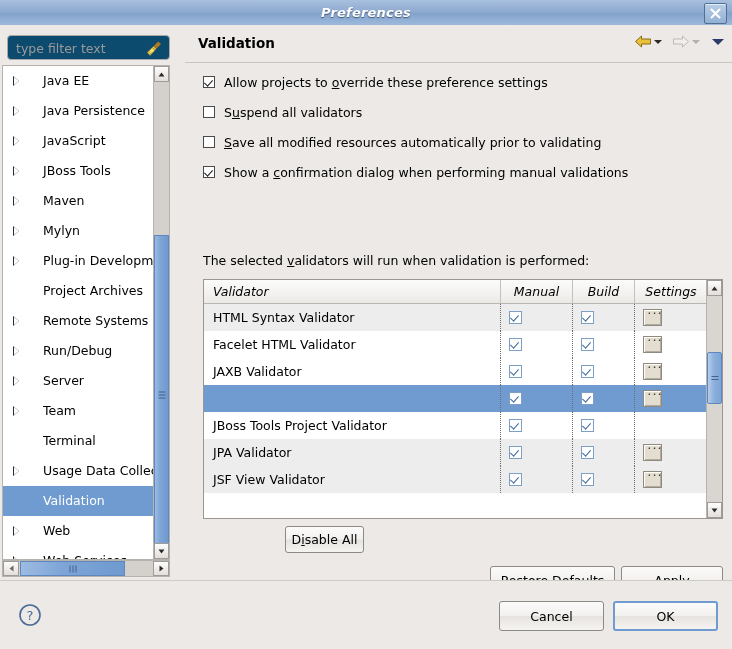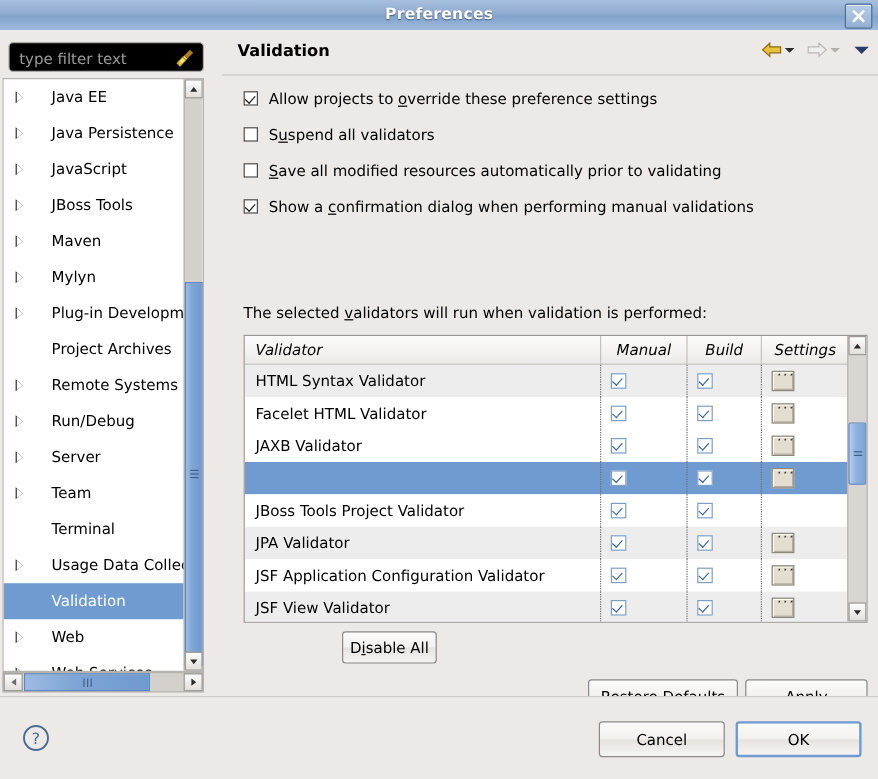--- a/index.html
+++ b/index.html
@@ -13,36 +13,36 @@
 
   
   .titlebar{
     position:absolute;left:0;top:0;width:732px;height:25px;
     background:linear-gradient(to bottom,#a8c0de 0%,#8fabd0 45%,#84a3cb 55%,#9dbadd 100%);
     border-bottom:1px solid #6b87ab;
   }
   .titlebar-text{
     position:absolute;left:0;top:0;width:732px;height:25px;line-height:25px;
     text-align:center;font-weight:bold;font-size:13px;color:#fff;
-    text-shadow:0 1px 1px rgba(40,60,90,.75);letter-spacing:.2px;
+    text-shadow:0 1px 1px rgba(40,60,90,.75);letter-spacing:.2px;font-style:italic;
   }
   .close-btn{
     position:absolute;right:5px;top:3px;width:21px;height:19px;
     border:1px solid #4f6f96;border-radius:2px;
     background:linear-gradient(to bottom,#b9cee6,#93b0d3);
     box-shadow:inset 0 1px 0 rgba(255,255,255,.6);
     display:flex;align-items:center;justify-content:center;cursor:pointer;
   }
   .close-btn svg{display:block;}
 
   
   .left-pane{position:absolute;left:0;top:25px;width:185px;height:555px;background:#ece9e6;}
   .filter-box{
     position:absolute;left:7px;top:10px;width:163px;height:25px;
-    background:#000000;border:1px solid #a9a9a9;border-radius:4px;
+    background:#0c4a6e;border:1px solid #a9a9a9;border-radius:4px;
     box-sizing:border-box;cursor:text;
   }
   .filter-input{
     position:absolute;left:8px;top:0;height:25px;line-height:25px;
     width:120px;color:#9a9a9a;font-size:12.5px;
   }
   .broom-icon{position:absolute;right:6px;top:4px;width:17px;height:17px;}
 
   .tree-wrap{
     position:absolute;left:2px;top:40px;width:168px;height:495px;
@@ -429,31 +429,20 @@
               <div class="cell-name">JPA Validator</div>
               <div class="vdiv" style="left: 296px;"></div>
               <div class="vdiv" style="left: 368px;"></div>
               <div class="vdiv" style="left: 430px;"></div>
               <div class="cell-cb" style="left: 305px;"></div>
               <div class="cell-cb" style="left: 377px;"></div>
               <div class="dots-btn" style="left: 439px;">
                 <i></i>
               </div>
             </div>
-            <div class="trow odd">
-              <div class="cell-name">JSF Application Configuration Validator</div>
-              <div class="vdiv" style="left: 296px;"></div>
-              <div class="vdiv" style="left: 368px;"></div>
-              <div class="vdiv" style="left: 430px;"></div>
-              <div class="cell-cb" style="left: 305px;"></div>
-              <div class="cell-cb" style="left: 377px;"></div>
-              <div class="dots-btn" style="left: 439px;">
-                <i></i>
-              </div>
-            </div>
             <div class="trow even">
               <div class="cell-name">JSF View Validator</div>
               <div class="vdiv" style="left: 296px;"></div>
               <div class="vdiv" style="left: 368px;"></div>
               <div class="vdiv" style="left: 430px;"></div>
               <div class="cell-cb" style="left: 305px;"></div>
               <div class="cell-cb" style="left: 377px;"></div>
               <div class="dots-btn" style="left: 439px;">
                 <i></i>
               </div>

